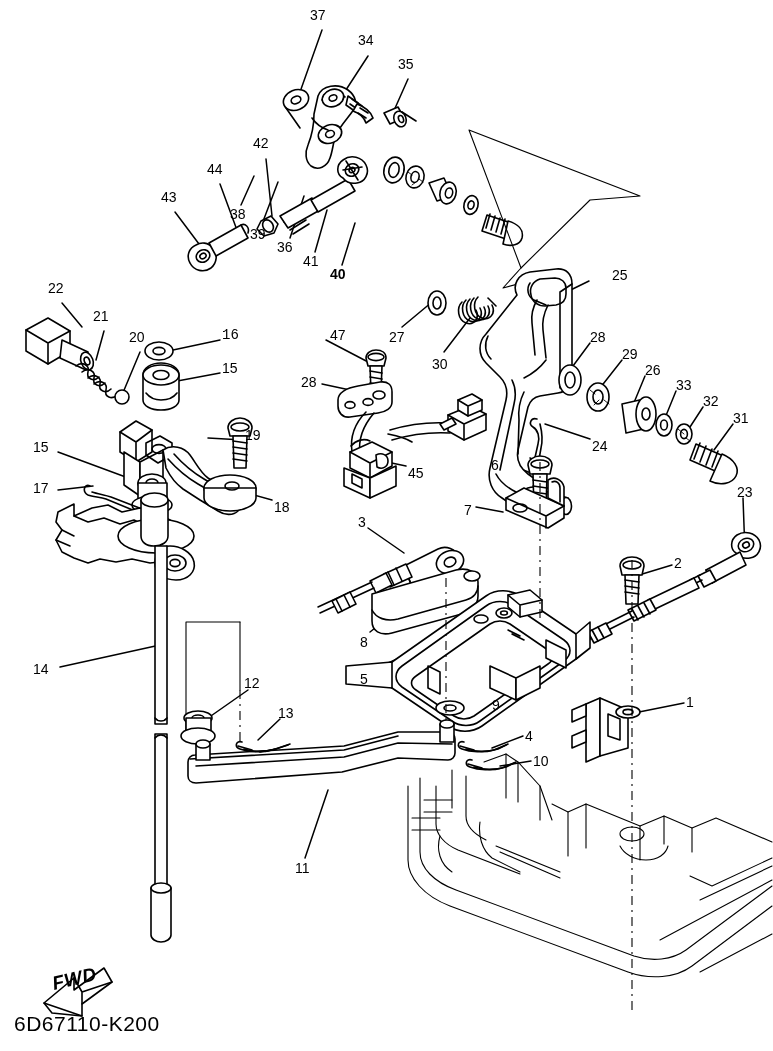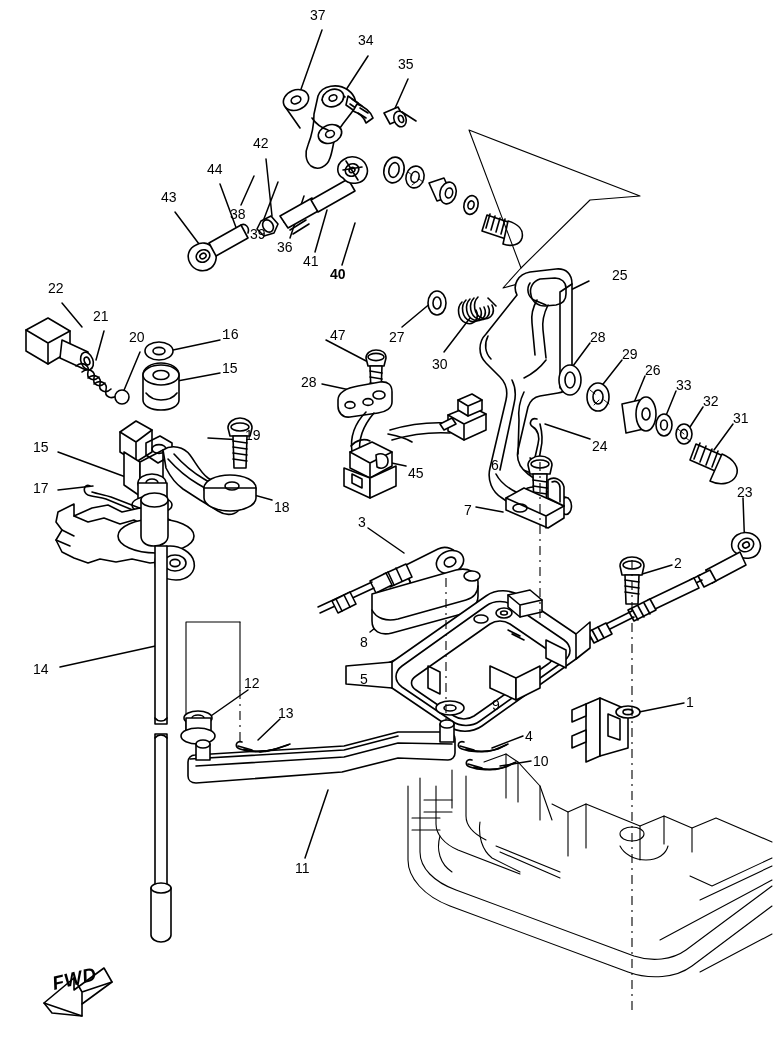--- a/index.html
+++ b/index.html
@@ -585,14 +585,15 @@
       <div class="callout" style="left: 686px; top: 695px;">1</div>
       <div class="callout" style="left: 33px; top: 662px;">14</div>
       <div class="callout" style="left: 244px; top: 676px;">12</div>
       <div class="callout" style="left: 278px; top: 706px;">13</div>
       <div class="callout" style="left: 525px; top: 729px;">4</div>
       <div class="callout" style="left: 533px; top: 754px;">10</div>
       <div class="callout" style="left: 295px; top: 861px;">11</div>
     </div>
 
   <div id="fwdlabel">FWD</div>
+  <div id="partno">6D67110-K200</div>
 
 </div>
 
 </body></html>

